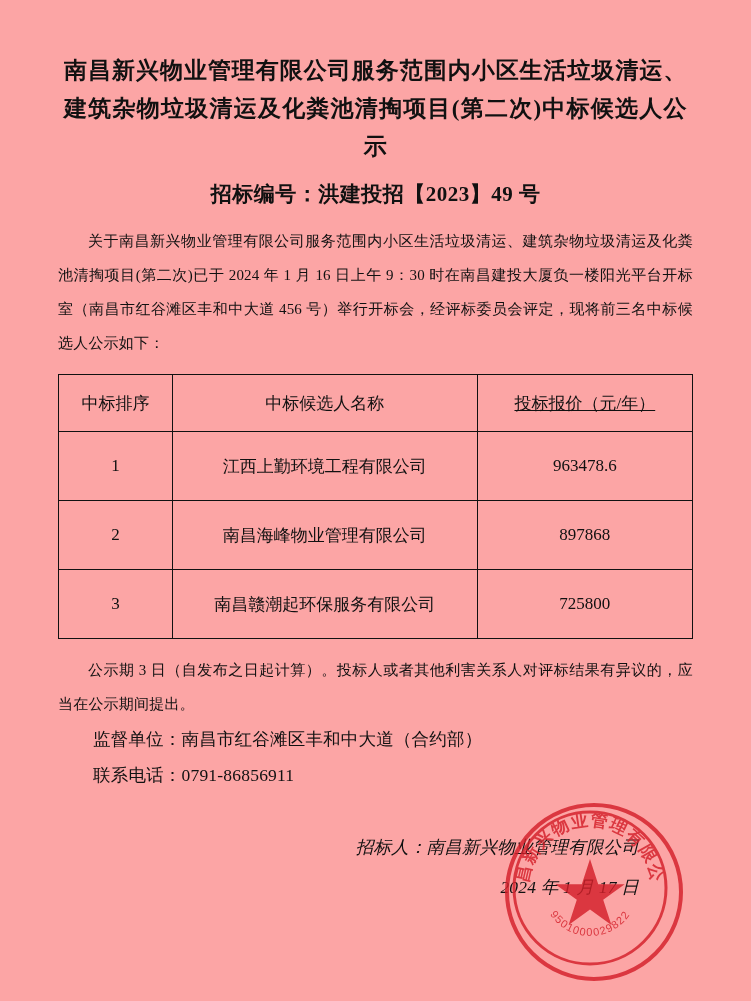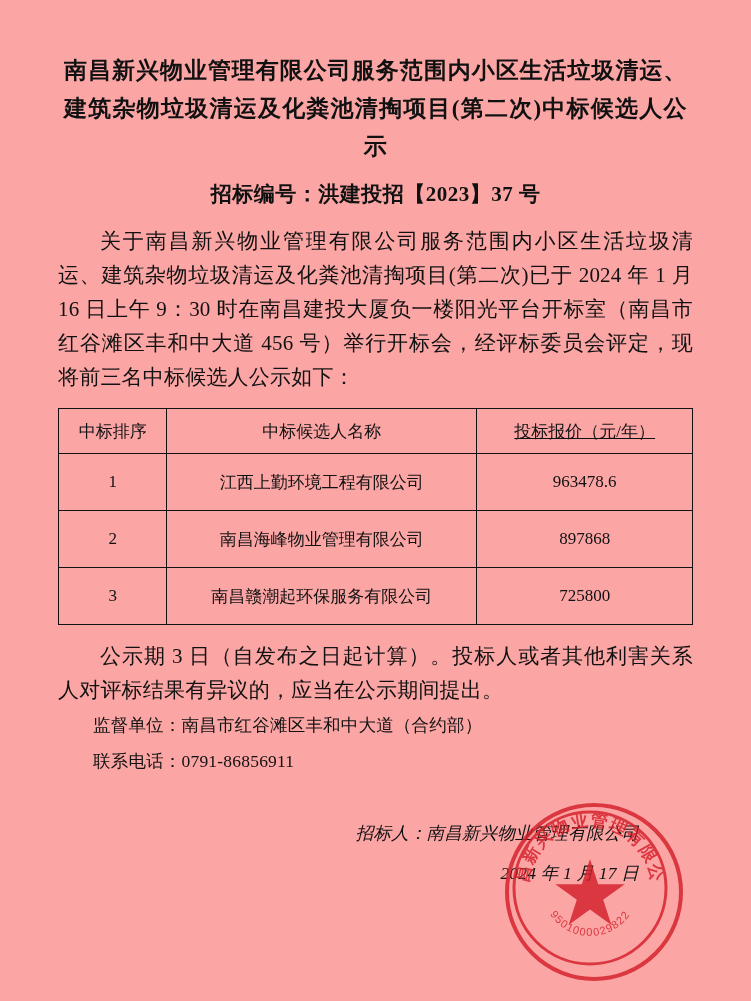--- a/index.html
+++ b/index.html
@@ -34,42 +34,42 @@
     margin: 0 6px;
   }
   .doc-subtitle {
     font-size: 21px;
     font-weight: bold;
     text-align: center;
     margin-top: 14px;
     letter-spacing: 0.5px;
   }
   .body-para {
-    font-size: 21px;
+    font-size: 15px;
     line-height: 34px;
     text-align: justify;
     text-justify: inter-ideograph;
     margin-top: 16px;
     letter-spacing: 0.2px;
   }
   .indent {
     text-indent: 2em;
   }
   table.bid-table {
     width: 100%;
     border-collapse: collapse;
     margin-top: 14px;
     table-layout: fixed;
   }
   table.bid-table td, table.bid-table th {
     border: 1px solid #111;
     text-align: center;
     font-size: 17px;
     font-weight: normal;
-    padding: 0;
+    padding: 6px;
     height: 56px;
     vertical-align: middle;
   }
   table.bid-table thead td {
     height: 44px;
   }
   .col-rank { width: 17%; }
   .col-name { width: 49%; }
   .col-price { width: 34%; text-decoration: underline; }
   .after-table {
@@ -114,21 +114,21 @@
     display: block;
   }
 </style>
 </head>
 <body>
 
 <div class="page">
 
   <div class="doc-title">南昌新兴物业管理有限公司服务范围内小区生活垃圾清运、建筑杂物垃圾清运及化粪池清掏项目(第二次)中标候选人公示</div>
 
-  <div class="doc-subtitle">招标编号：洪建投招【2023】37 号</div>
+  <div class="doc-subtitle">招标编号：洪建投招【2023】49 号</div>
 
   <div class="body-para indent">关于南昌新兴物业管理有限公司服务范围内小区生活垃圾清运、建筑杂物垃圾清运及化粪池清掏项目(第二次)已于 2024 年 1 月 16 日上午 9：30 时在南昌建投大厦负一楼阳光平台开标室（南昌市红谷滩区丰和中大道 456 号）举行开标会，经评标委员会评定，现将前三名中标候选人公示如下：</div>
 
   <table class="bid-table">
     <thead>
       <tr>
         <td class="col-rank">中标排序</td>
         <td class="col-name">中标候选人名称</td>
         <td class="col-price">投标报价（元/年）</td>
       </tr>

